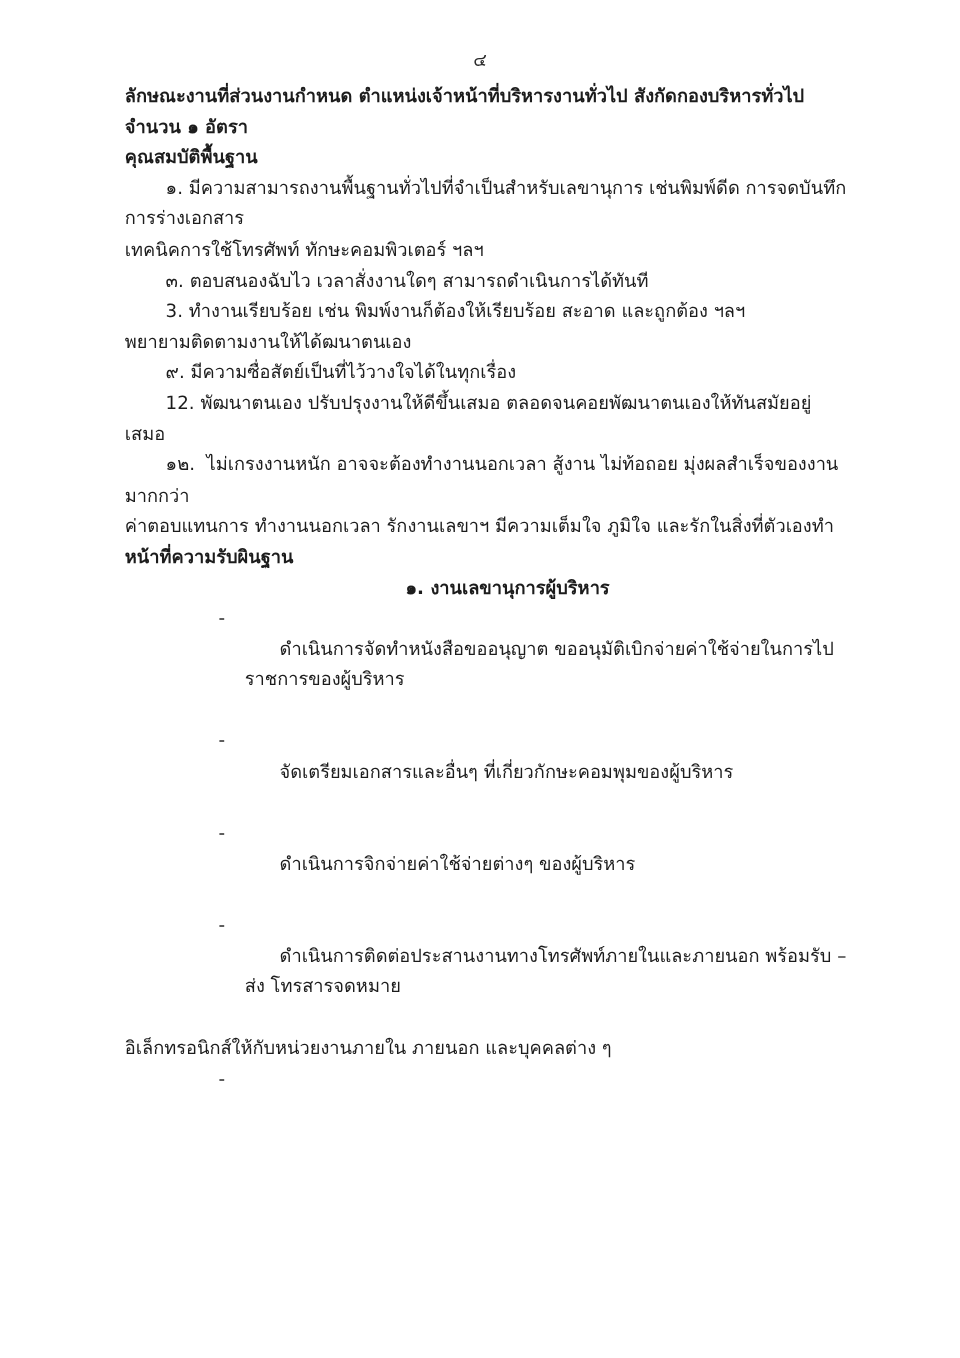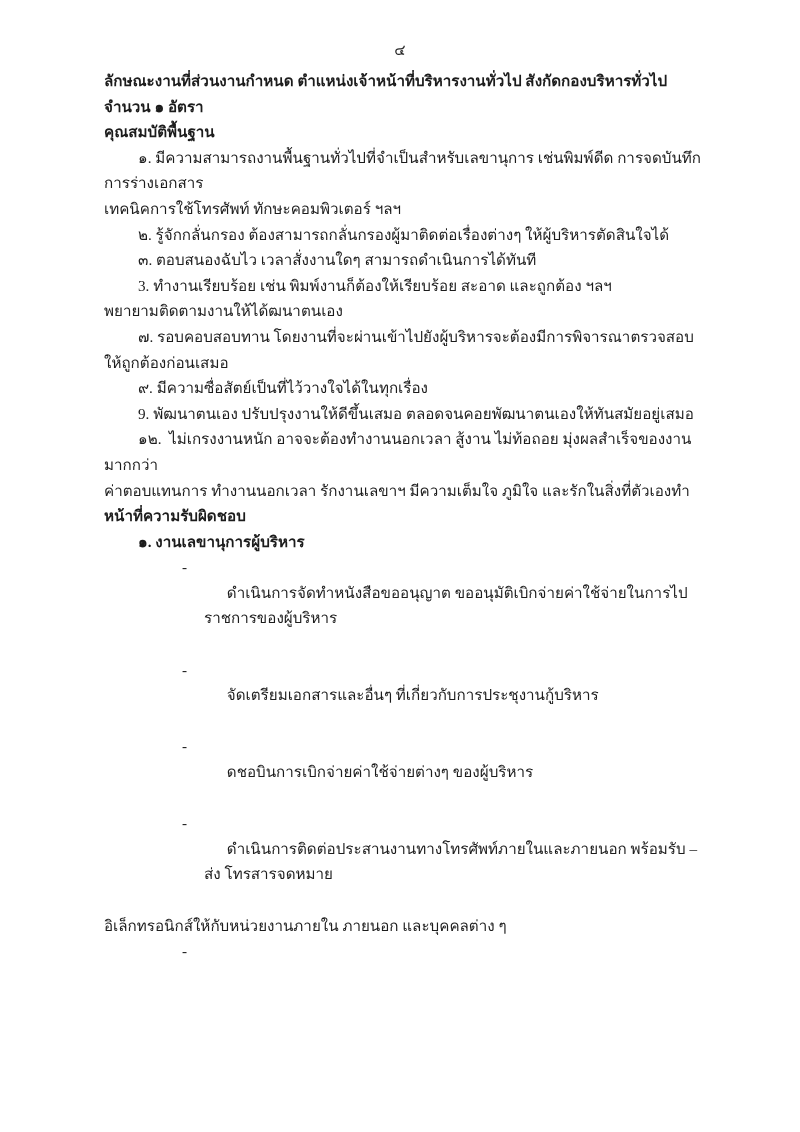--- a/index.html
+++ b/index.html
@@ -37,31 +37,31 @@
     left: 104px;
     width: 604px;
   }
   .line {
     font-size: 15.2px;
     line-height: 25.6px;
     color: #1c1c1c;
     white-space: pre-wrap;
     word-break: break-word;
     text-align: left;
-    font-family: Liberation Serif, serif;
   }
   .bold {
     font-weight: bold;
   }
   
   .ind-0  { text-indent: 0; }
   .ind-first { text-indent: 34px; }
   .ind-num {
     padding-left: 34px;
     text-indent: 0;
+    text-align: center;
   }
   .ind-bullet {
     padding-left: 100px;
     text-indent: 0;
     position: relative;
   }
   .ind-bullet .dash {
     position: absolute;
     left: 78px;
     top: 0;
@@ -80,54 +80,52 @@
 
   <div class="content">
 
     <div class="line bold ind-0">ลักษณะงานที่ส่วนงานกำหนด ตำแหน่งเจ้าหน้าที่บริหารงานทั่วไป สังกัดกองบริหารทั่วไป จำนวน ๑ อัตรา</div>
 
     <div class="line bold ind-0">คุณสมบัติพื้นฐาน</div>
 
     <div class="line ind-first">๑. มีความสามารถงานพื้นฐานทั่วไปที่จำเป็นสำหรับเลขานุการ เช่นพิมพ์ดีด การจดบันทึก การร่างเอกสาร</div>
     <div class="line ind-cont">เทคนิคการใช้โทรศัพท์ ทักษะคอมพิวเตอร์ ฯลฯ</div>
 
-    <div class="line ind-first">๒. รู้จักกลั่นกรอง ต้องสามารถกลั่นกรองผู้มาติดต่อเรื่องต่างๆ ให้ผู้บริหารตัดสินใจได้</div>
 
     <div class="line ind-first">๓. ตอบสนองฉับไว เวลาสั่งงานใดๆ สามารถดำเนินการได้ทันที</div>
 
     <div class="line ind-first">3. ทำงานเรียบร้อย เช่น พิมพ์งานก็ต้องให้เรียบร้อย สะอาด และถูกต้อง ฯลฯ</div>
 
 
     <div class="line ind-cont">พยายามติดตามงานให้ได้ฒนาตนเอง</div>
 
-    <div class="line ind-first">๗. รอบคอบสอบทาน โดยงานที่จะผ่านเข้าไปยังผู้บริหารจะต้องมีการพิจารณาตรวจสอบให้ถูกต้องก่อนเสมอ</div>
 
 
     <div class="line ind-first">๙. มีความซื่อสัตย์เป็นที่ไว้วางใจได้ในทุกเรื่อง</div>
 
 
-    <div class="line ind-first">9. พัฒนาตนเอง ปรับปรุงงานให้ดีขึ้นเสมอ ตลอดจนคอยพัฒนาตนเองให้ทันสมัยอยู่เสมอ</div>
+    <div class="line ind-first">12. พัฒนาตนเอง ปรับปรุงงานให้ดีขึ้นเสมอ ตลอดจนคอยพัฒนาตนเองให้ทันสมัยอยู่เสมอ</div>
 
     <div class="line ind-first">๑๒.  ไม่เกรงงานหนัก อาจจะต้องทำงานนอกเวลา สู้งาน ไม่ท้อถอย มุ่งผลสำเร็จของงานมากกว่า</div>
     <div class="line ind-cont">ค่าตอบแทนการ ทำงานนอกเวลา รักงานเลขาฯ มีความเต็มใจ ภูมิใจ และรักในสิ่งที่ตัวเองทำ</div>
 
-    <div class="line bold ind-0">หน้าที่ความรับผิดชอบ</div>
+    <div class="line bold ind-0">หน้าที่ความรับผินฐาน</div>
 
     <div class="line bold ind-num">๑. งานเลขานุการผู้บริหาร</div>
 
     <div class="line ind-bullet">
       <span class="dash">-</span><span>ดำเนินการจัดทำหนังสือขออนุญาต ขออนุมัติเบิกจ่ายค่าใช้จ่ายในการไปราชการของผู้บริหาร</span>
     </div>
 
     <div class="line ind-bullet">
-      <span class="dash">-</span><span>จัดเตรียมเอกสารและอื่นๆ ที่เกี่ยวกับการประชุงานกู้บริหาร</span>
+      <span class="dash">-</span><span>จัดเตรียมเอกสารและอื่นๆ ที่เกี่ยวกักษะคอมพุมของผู้บริหาร</span>
     </div>
 
     <div class="line ind-bullet">
-      <span class="dash">-</span><span>ดชอบินการเบิกจ่ายค่าใช้จ่ายต่างๆ ของผู้บริหาร</span>
+      <span class="dash">-</span><span>ดำเนินการจิกจ่ายค่าใช้จ่ายต่างๆ ของผู้บริหาร</span>
     </div>
 
     <div class="line ind-bullet">
       <span class="dash">-</span><span>ดำเนินการติดต่อประสานงานทางโทรศัพท์ภายในและภายนอก พร้อมรับ – ส่ง โทรสารจดหมาย</span>
     </div>
     <div class="line ind-cont">อิเล็กทรอนิกส์ให้กับหน่วยงานภายใน ภายนอก และบุคคลต่าง ๆ</div>
 
     <div class="line ind-bullet">
       <span class="dash">-</span>
     </div>

